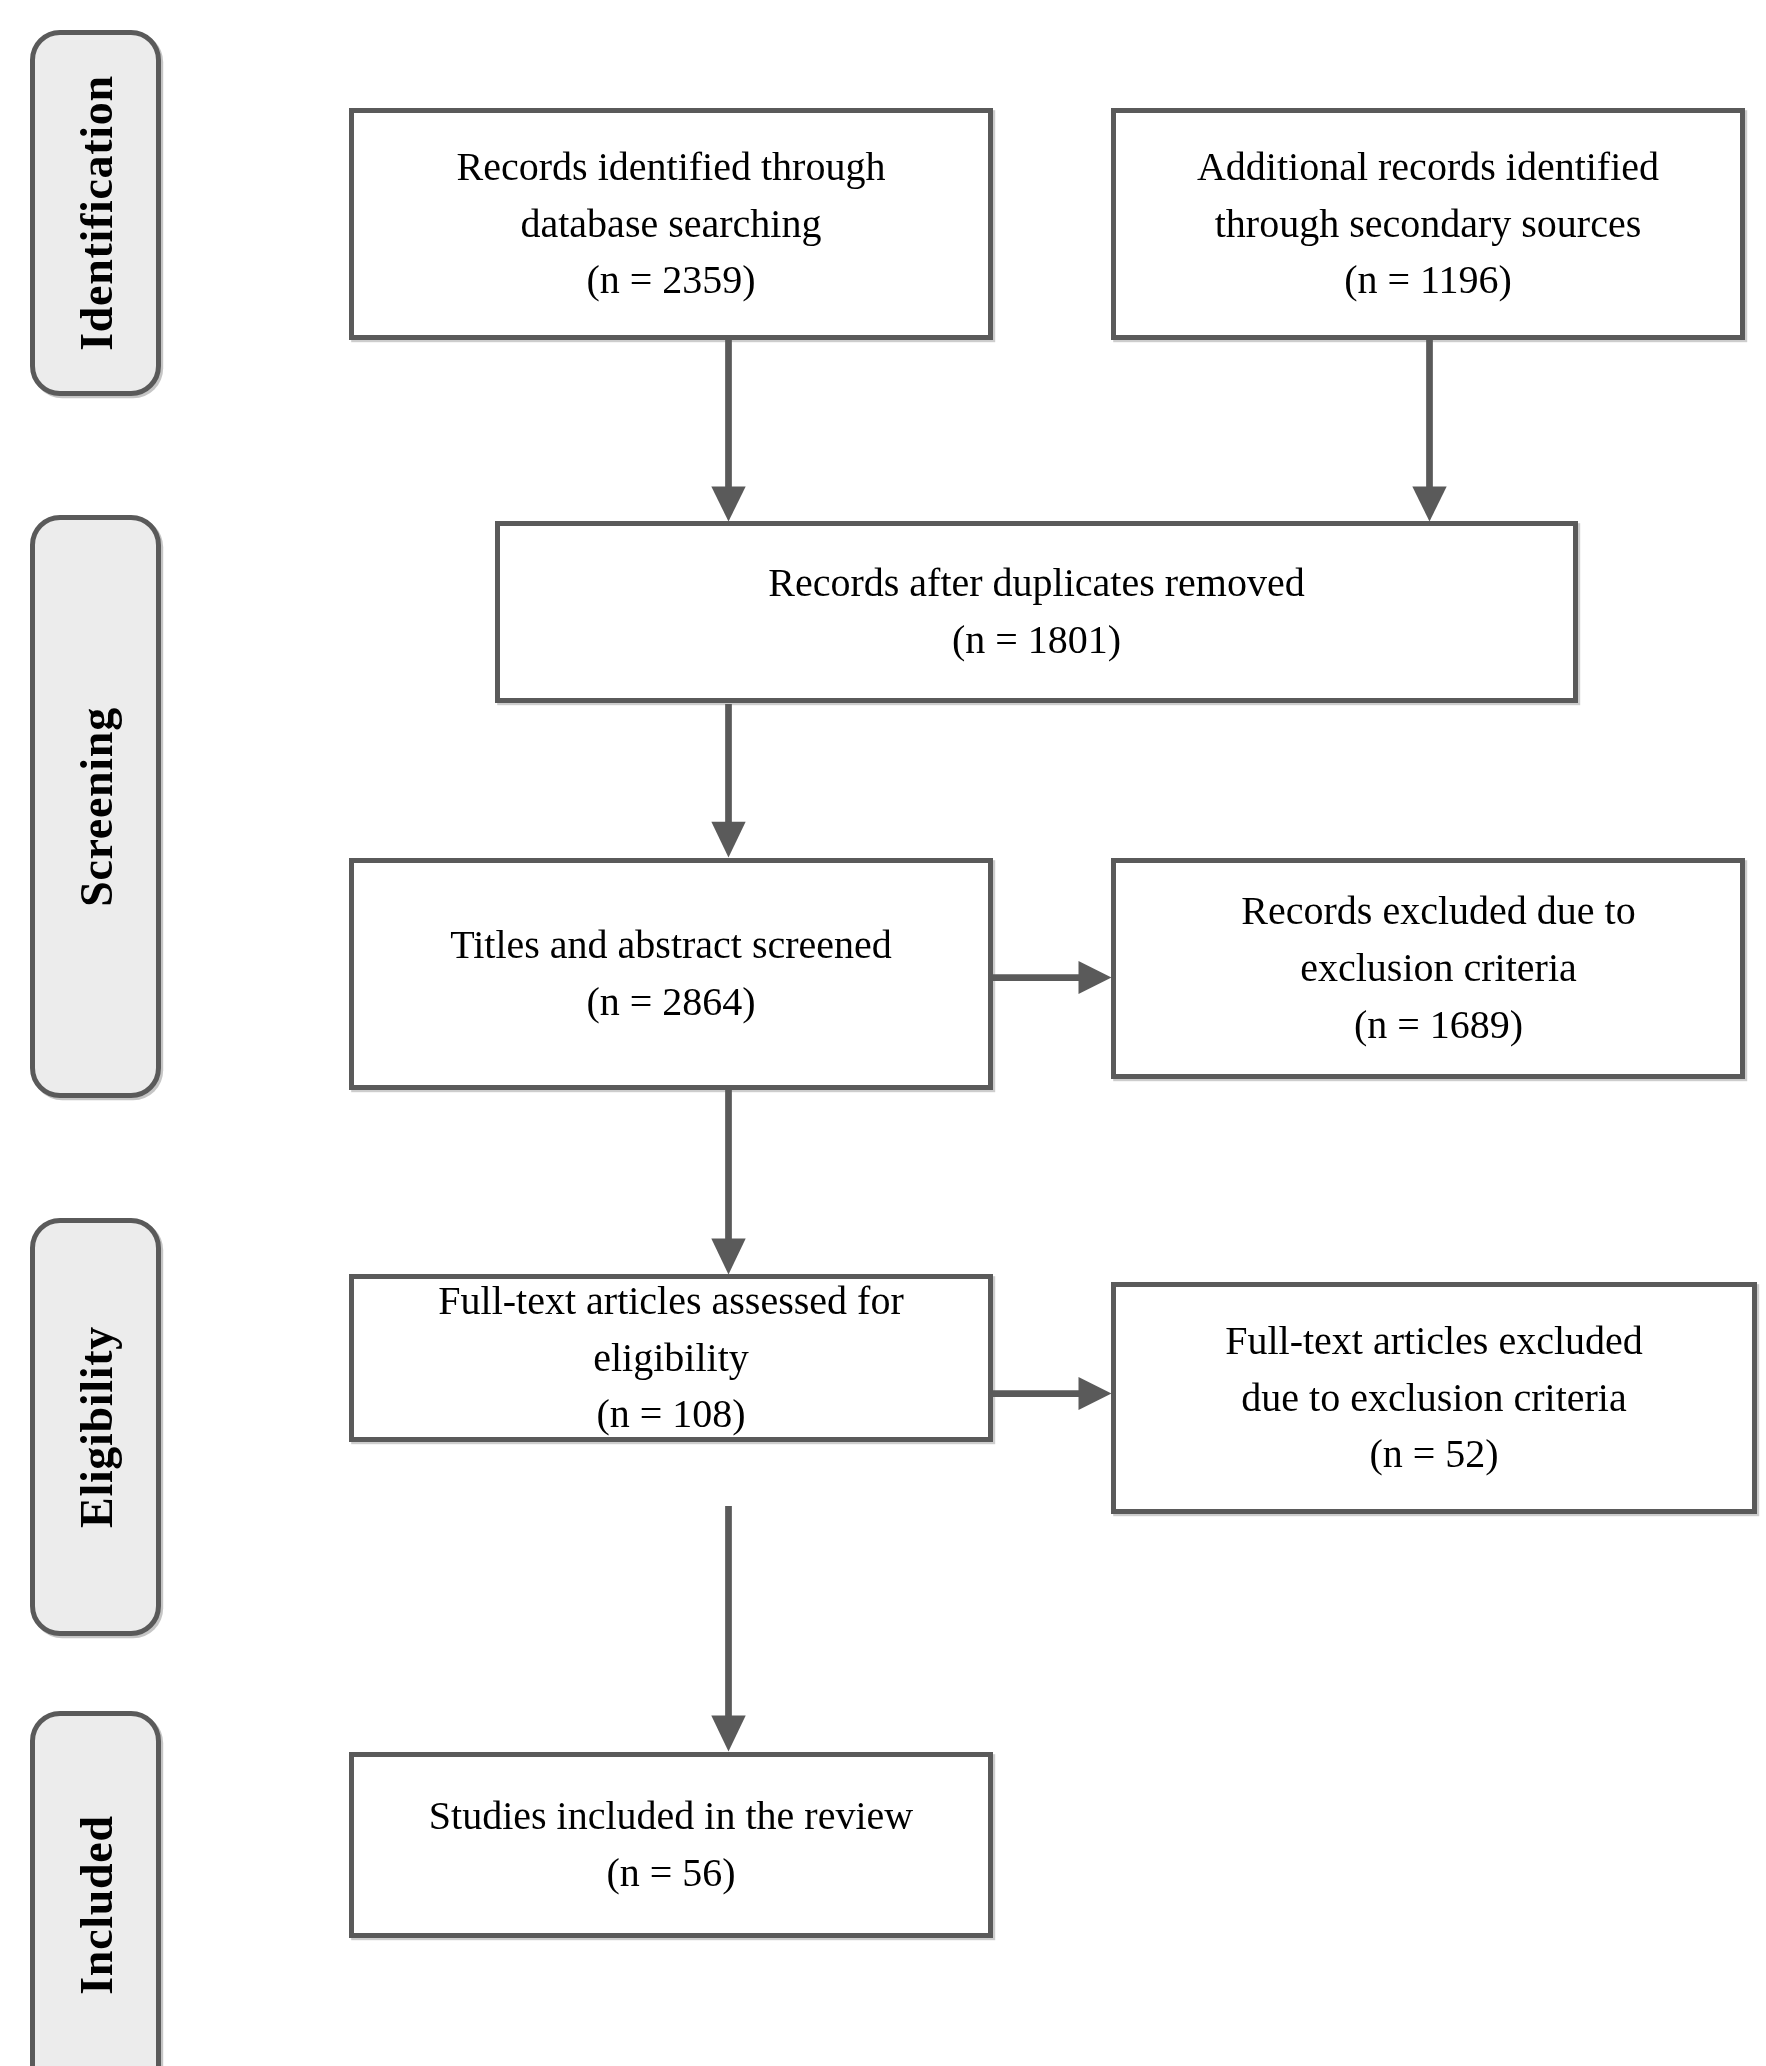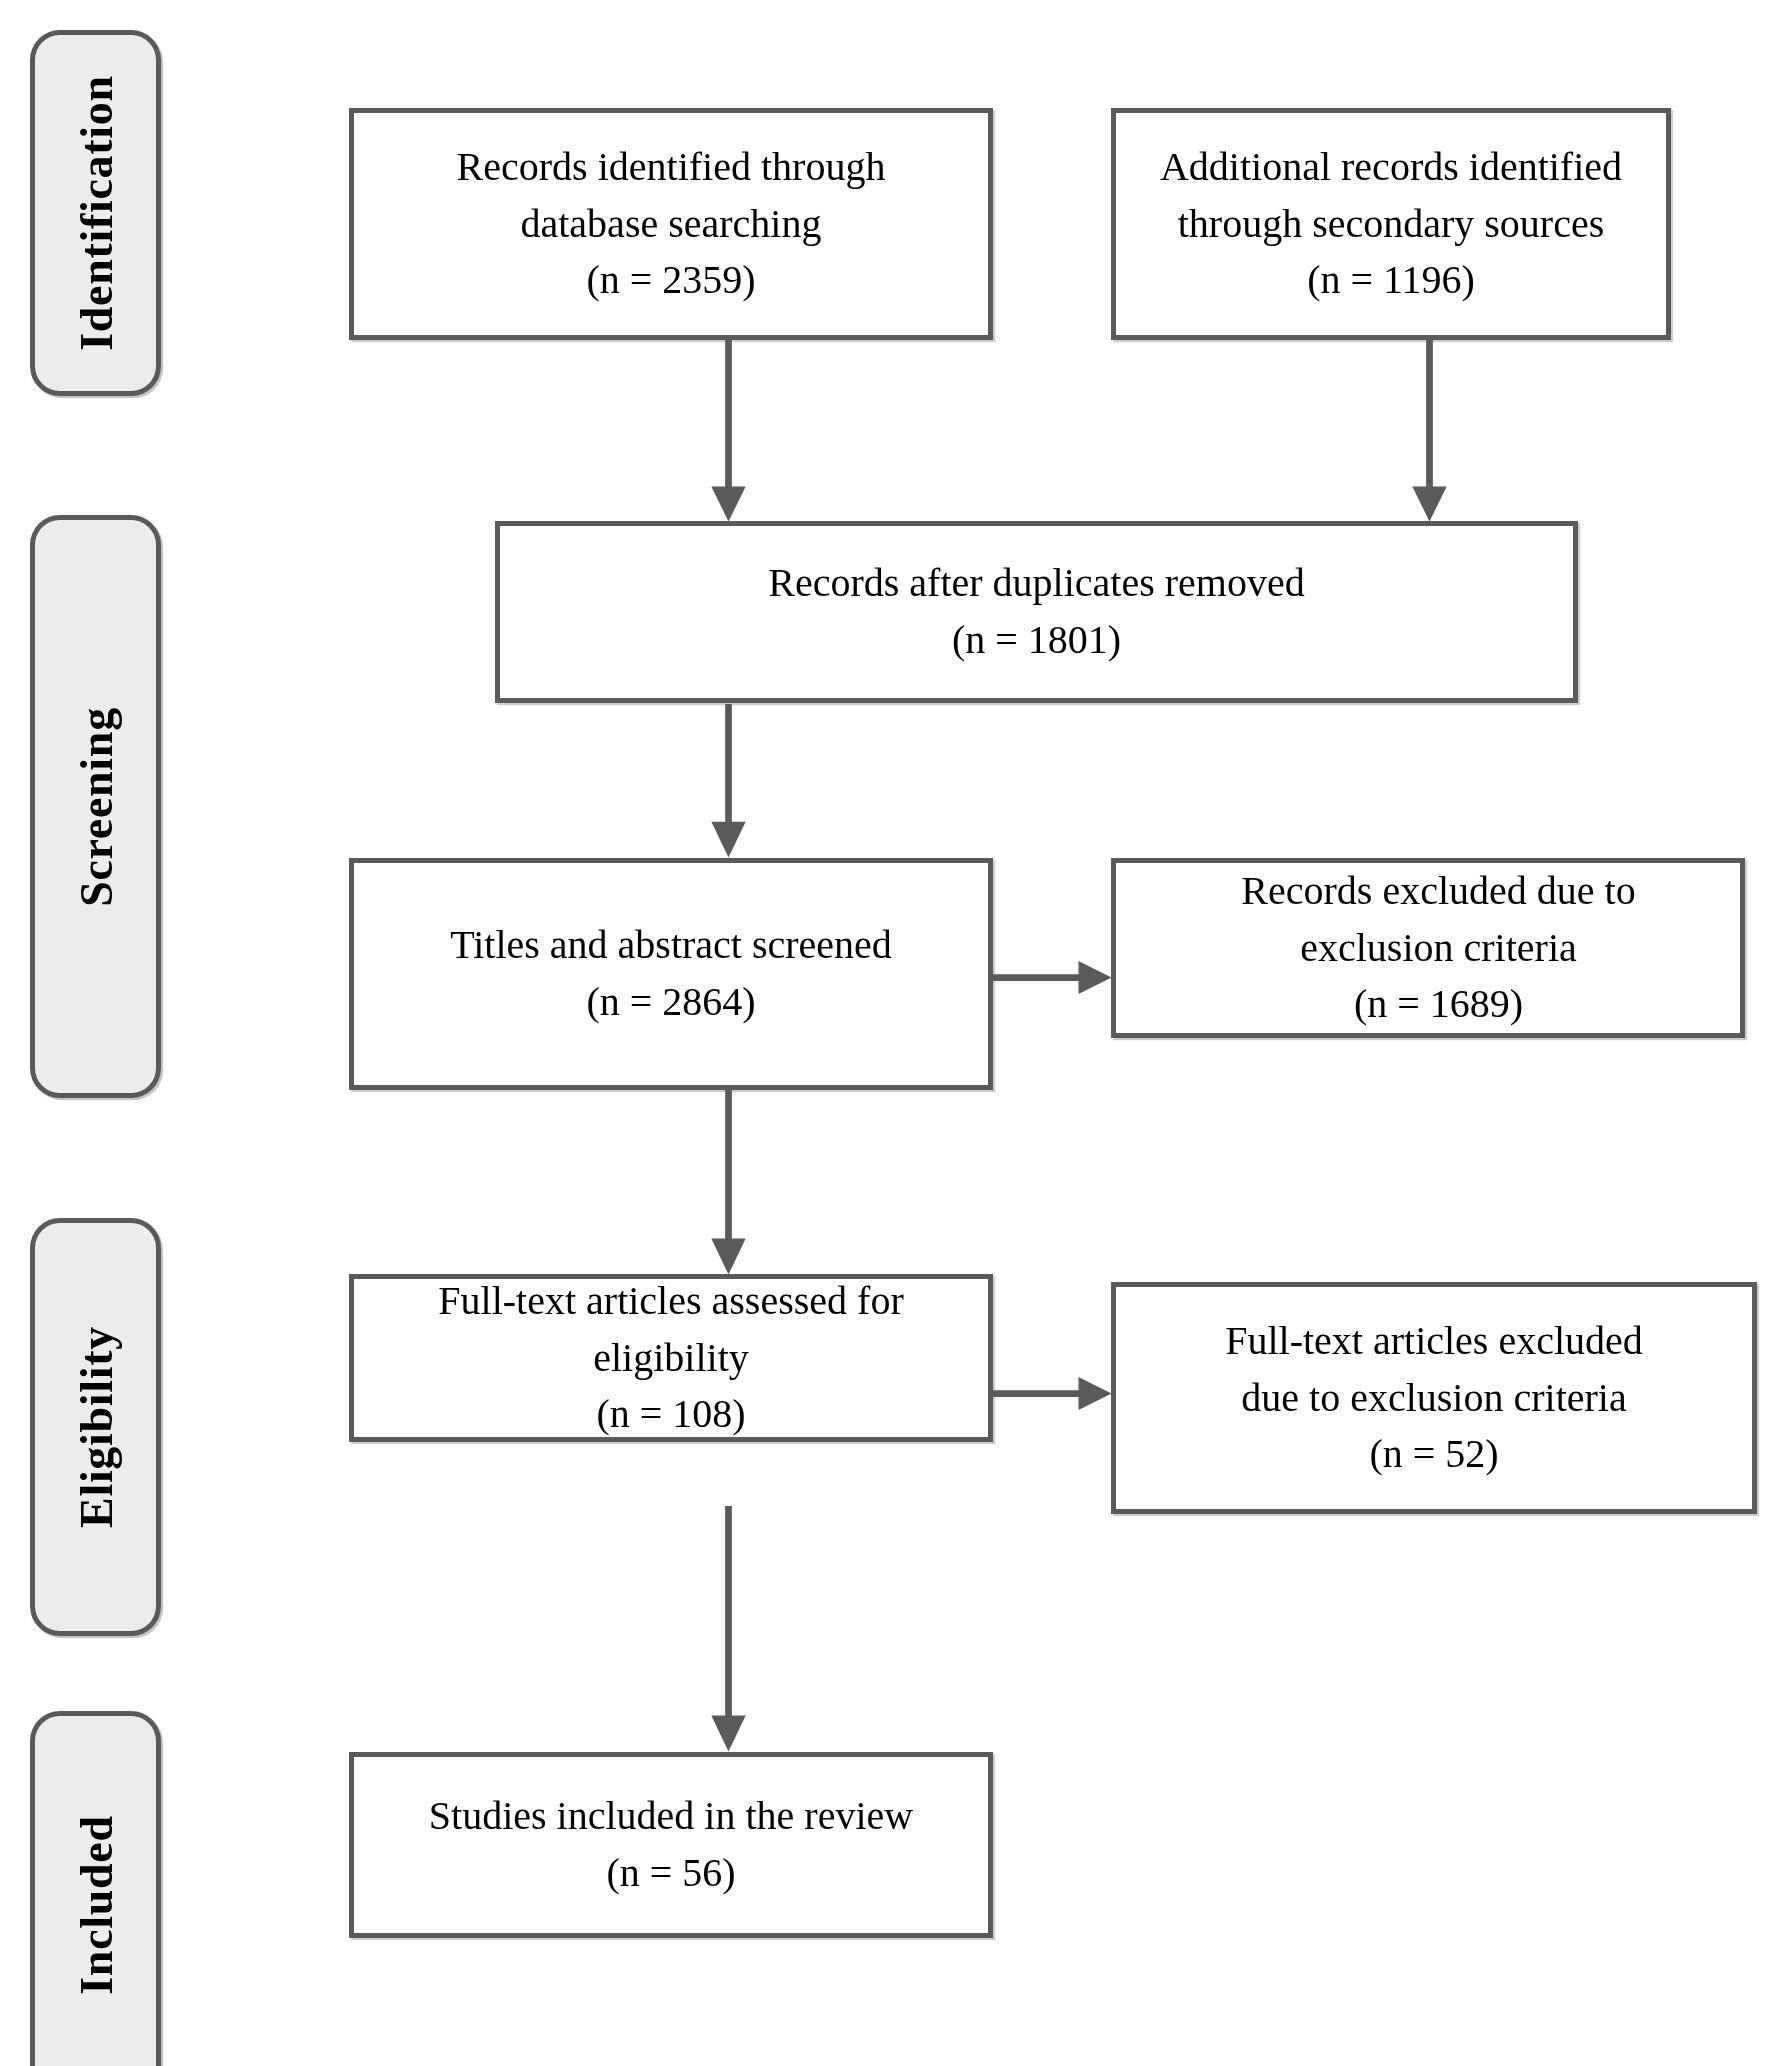--- a/index.html
+++ b/index.html
@@ -90,21 +90,21 @@
   <div class="stage-pill" style="left:30px; top:1711px; width:131px; height:388px;">
     <span class="stage-label">Included</span>
   </div>
 
   <div class="flow-box" style="left:349px; top:108px; width:644px; height:232px;">
     <div class="box-text">Records identified through
 database searching
 (n = 2359)</div>
   </div>
 
-  <div class="flow-box" style="left:1111px; top:108px; width:560px; height:232px;">
+  <div class="flow-box" style="left:1111px; top:108px; width:634px; height:232px;">
     <div class="box-text">Additional records identified
 through secondary sources
 (n = 1196)</div>
   </div>
 
   <div class="connector" style="left:706px; top:340px; width:45px; height:183px;">
     <svg width="45" height="183" viewBox="0 0 60 245">
       <line class="conn-line" x1="30" y1="0" x2="30" y2="200"></line>
       <polygon class="conn-head" points="7,196 53,196 30,243"></polygon>
     </svg>
@@ -127,21 +127,21 @@
       <line class="conn-line" x1="30" y1="0" x2="30" y2="162"></line>
       <polygon class="conn-head" points="7,158 53,158 30,206"></polygon>
     </svg>
   </div>
 
   <div class="flow-box" style="left:349px; top:858px; width:644px; height:232px;">
     <div class="box-text">Titles and abstract screened
 (n = 2864)</div>
   </div>
 
-  <div class="flow-box" style="left:1111px; top:858px; width:634px; height:180px;padding-left:21px;">
+  <div class="flow-box" style="left:1111px; top:858px; width:634px; height:221px;padding-left:21px;">
     <div class="box-text">Records excluded due to
 exclusion criteria
 (n = 1689)</div>
   </div>
 
   <div class="connector" style="left:993px; top:955px; width:120px; height:45px;">
     <svg width="120" height="45" viewBox="0 0 160 60">
       <line class="conn-line" x1="0" y1="30" x2="118" y2="30"></line>
       <polygon class="conn-head" points="114,8 114,52 158,30"></polygon>
     </svg>

